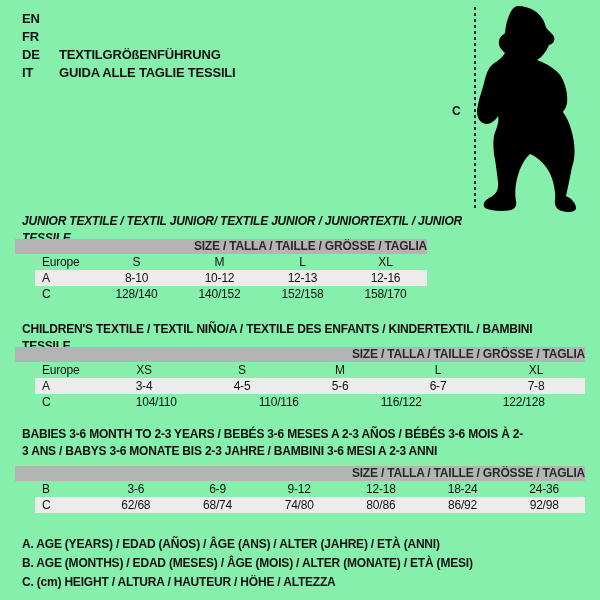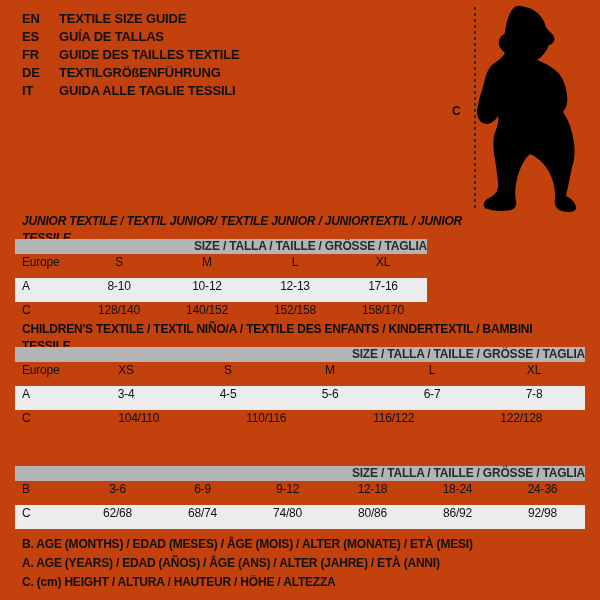--- a/index.html
+++ b/index.html
@@ -1,17 +1,17 @@
 <!DOCTYPE html>
 <html><head>
 <meta charset="utf-8">
 <style>
   html,body { margin:0; padding:0; }
   .sheet {
-    position:relative; width:600px; height:600px; background:#c2410c;
+    position:relative; width:600px; height:600px; background:#86efac;
     font-family:"Liberation Sans", sans-serif; color:#111;
     overflow:hidden;
   }
   
   .lang-block { position:absolute; left:22px; top:10px; }
   .lang-row { display:flex; height:18px; line-height:18px; font-size:13px; font-weight:bold; letter-spacing:-0.2px; }
   .lang-code { width:37px; }
   
   .dotted-line {
     position:absolute; left:474px; top:7px; width:2px; height:201px;
@@ -23,44 +23,38 @@
   .section-title {
     position:absolute; left:22px; font-size:12px; font-weight:bold;
     letter-spacing:-0.2px; line-height:17px; color:#0d0d0d;
   }
   
   .size-table { position:absolute; left:15px; }
   .thead {
     height:15px; line-height:15px; padding-left:7px;
     background:#b4b4b4; color:#2a2a2a; font-size:12px; font-weight:bold; letter-spacing:-0.2px;text-align:right;
   }
-  .trow { display:flex; height:24px; line-height:16px; font-size:12px; letter-spacing:-0.2px; }
+  .trow { display:flex; height:16px; line-height:16px; font-size:12px; letter-spacing:-0.2px;margin-left:20px; }
   .trow.shaded { background:#ececec; }
   .tlabel { width:60px; padding-left:7px; box-sizing:border-box; }
   .tcell { flex:1; text-align:center; }
   
   .legend { position:absolute; left:22px; top:535px; font-size:12px; font-weight:bold; line-height:19px; letter-spacing:-0.2px; }
 </style>
 </head>
 <body>
 
 <div class="sheet">
 
   <div class="lang-block">
     <div class="lang-row">
       <span class="lang-code">EN</span>
-      <span>TEXTILE SIZE GUIDE</span>
-    </div>
-    <div class="lang-row">
-      <span class="lang-code">ES</span>
-      <span>GUÍA DE TALLAS</span>
     </div>
     <div class="lang-row">
       <span class="lang-code">FR</span>
-      <span>GUIDE DES TAILLES TEXTILE</span>
     </div>
     <div class="lang-row">
       <span class="lang-code">DE</span>
       <span>TEXTILGRÖßENFÜHRUNG</span>
     </div>
     <div class="lang-row">
       <span class="lang-code">IT</span>
       <span>GUIDA ALLE TAGLIE TESSILI</span>
     </div>
   </div>
@@ -91,21 +85,21 @@
         <div class="tcell">S</div>
         <div class="tcell">M</div>
         <div class="tcell">L</div>
         <div class="tcell">XL</div>
       </div>
       <div class="trow shaded">
         <div class="tlabel">A</div>
         <div class="tcell">8-10</div>
         <div class="tcell">10-12</div>
         <div class="tcell">12-13</div>
-        <div class="tcell">17-16</div>
+        <div class="tcell">12-16</div>
       </div>
       <div class="trow">
         <div class="tlabel">C</div>
         <div class="tcell">128/140</div>
         <div class="tcell">140/152</div>
         <div class="tcell">152/158</div>
         <div class="tcell">158/170</div>
       </div>
     </div>
 
@@ -130,20 +124,21 @@
       </div>
       <div class="trow">
         <div class="tlabel">C</div>
         <div class="tcell">104/110</div>
         <div class="tcell">110/116</div>
         <div class="tcell">116/122</div>
         <div class="tcell">122/128</div>
       </div>
     </div>
 
+  <div class="section-title" style="top:426px; width:505px;">BABIES 3-6 MONTH TO 2-3 YEARS / BEBÉS 3-6 MESES A 2-3 AÑOS / BÉBÉS 3-6 MOIS À 2-3 ANS / BABYS 3-6 MONATE BIS 2-3 JAHRE / BAMBINI 3-6 MESI A 2-3 ANNI</div>
   <div class="size-table" style="top:466px; width:570px;">
       <div class="thead">SIZE / TALLA / TAILLE / GRÖSSE / TAGLIA</div>
       <div class="trow">
         <div class="tlabel">B</div>
         <div class="tcell">3-6</div>
         <div class="tcell">6-9</div>
         <div class="tcell">9-12</div>
         <div class="tcell">12-18</div>
         <div class="tcell">18-24</div>
         <div class="tcell">24-36</div>
@@ -153,18 +148,18 @@
         <div class="tcell">62/68</div>
         <div class="tcell">68/74</div>
         <div class="tcell">74/80</div>
         <div class="tcell">80/86</div>
         <div class="tcell">86/92</div>
         <div class="tcell">92/98</div>
       </div>
     </div>
 
   <div class="legend">
+    <div>A. AGE (YEARS) / EDAD (AÑOS) / ÂGE (ANS) / ALTER (JAHRE) / ETÀ (ANNI)</div>
     <div>B. AGE (MONTHS) / EDAD (MESES) / ÂGE (MOIS) / ALTER (MONATE) / ETÀ (MESI)</div>
-    <div>A. AGE (YEARS) / EDAD (AÑOS) / ÂGE (ANS) / ALTER (JAHRE) / ETÀ (ANNI)</div>
     <div>C. (cm) HEIGHT / ALTURA / HAUTEUR / HÖHE / ALTEZZA</div>
   </div>
 
 </div>
 
 </body></html>

